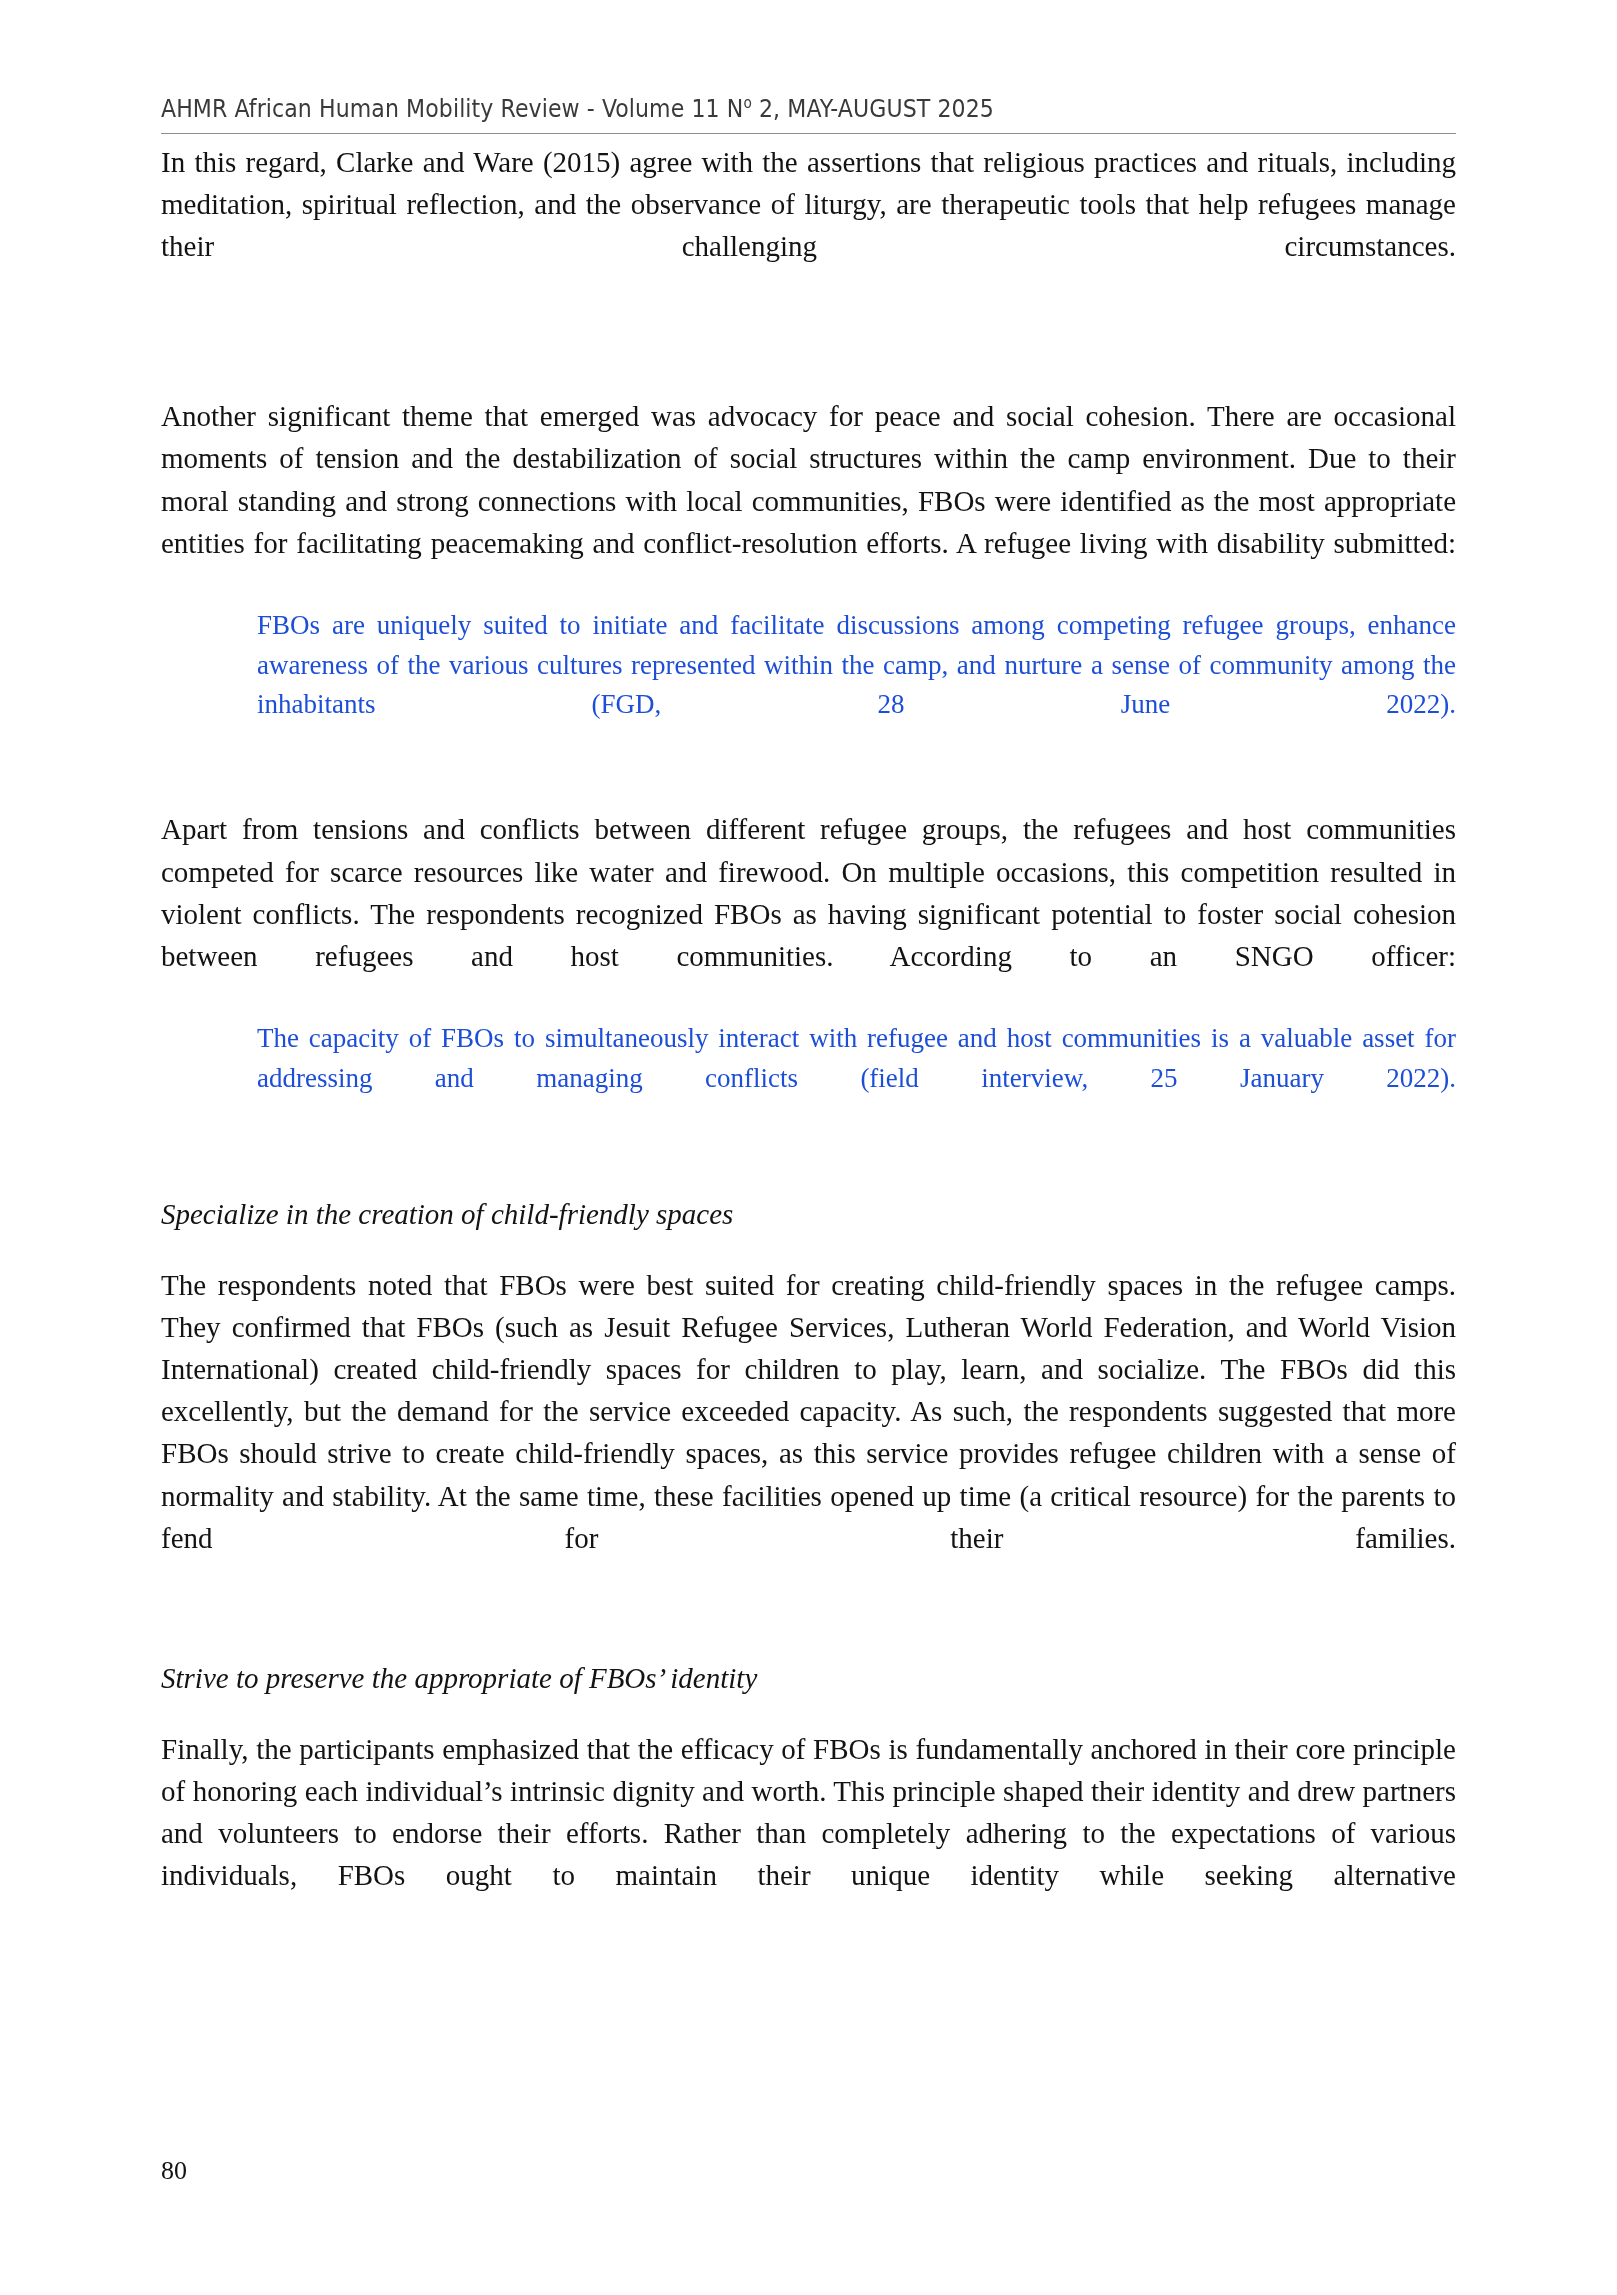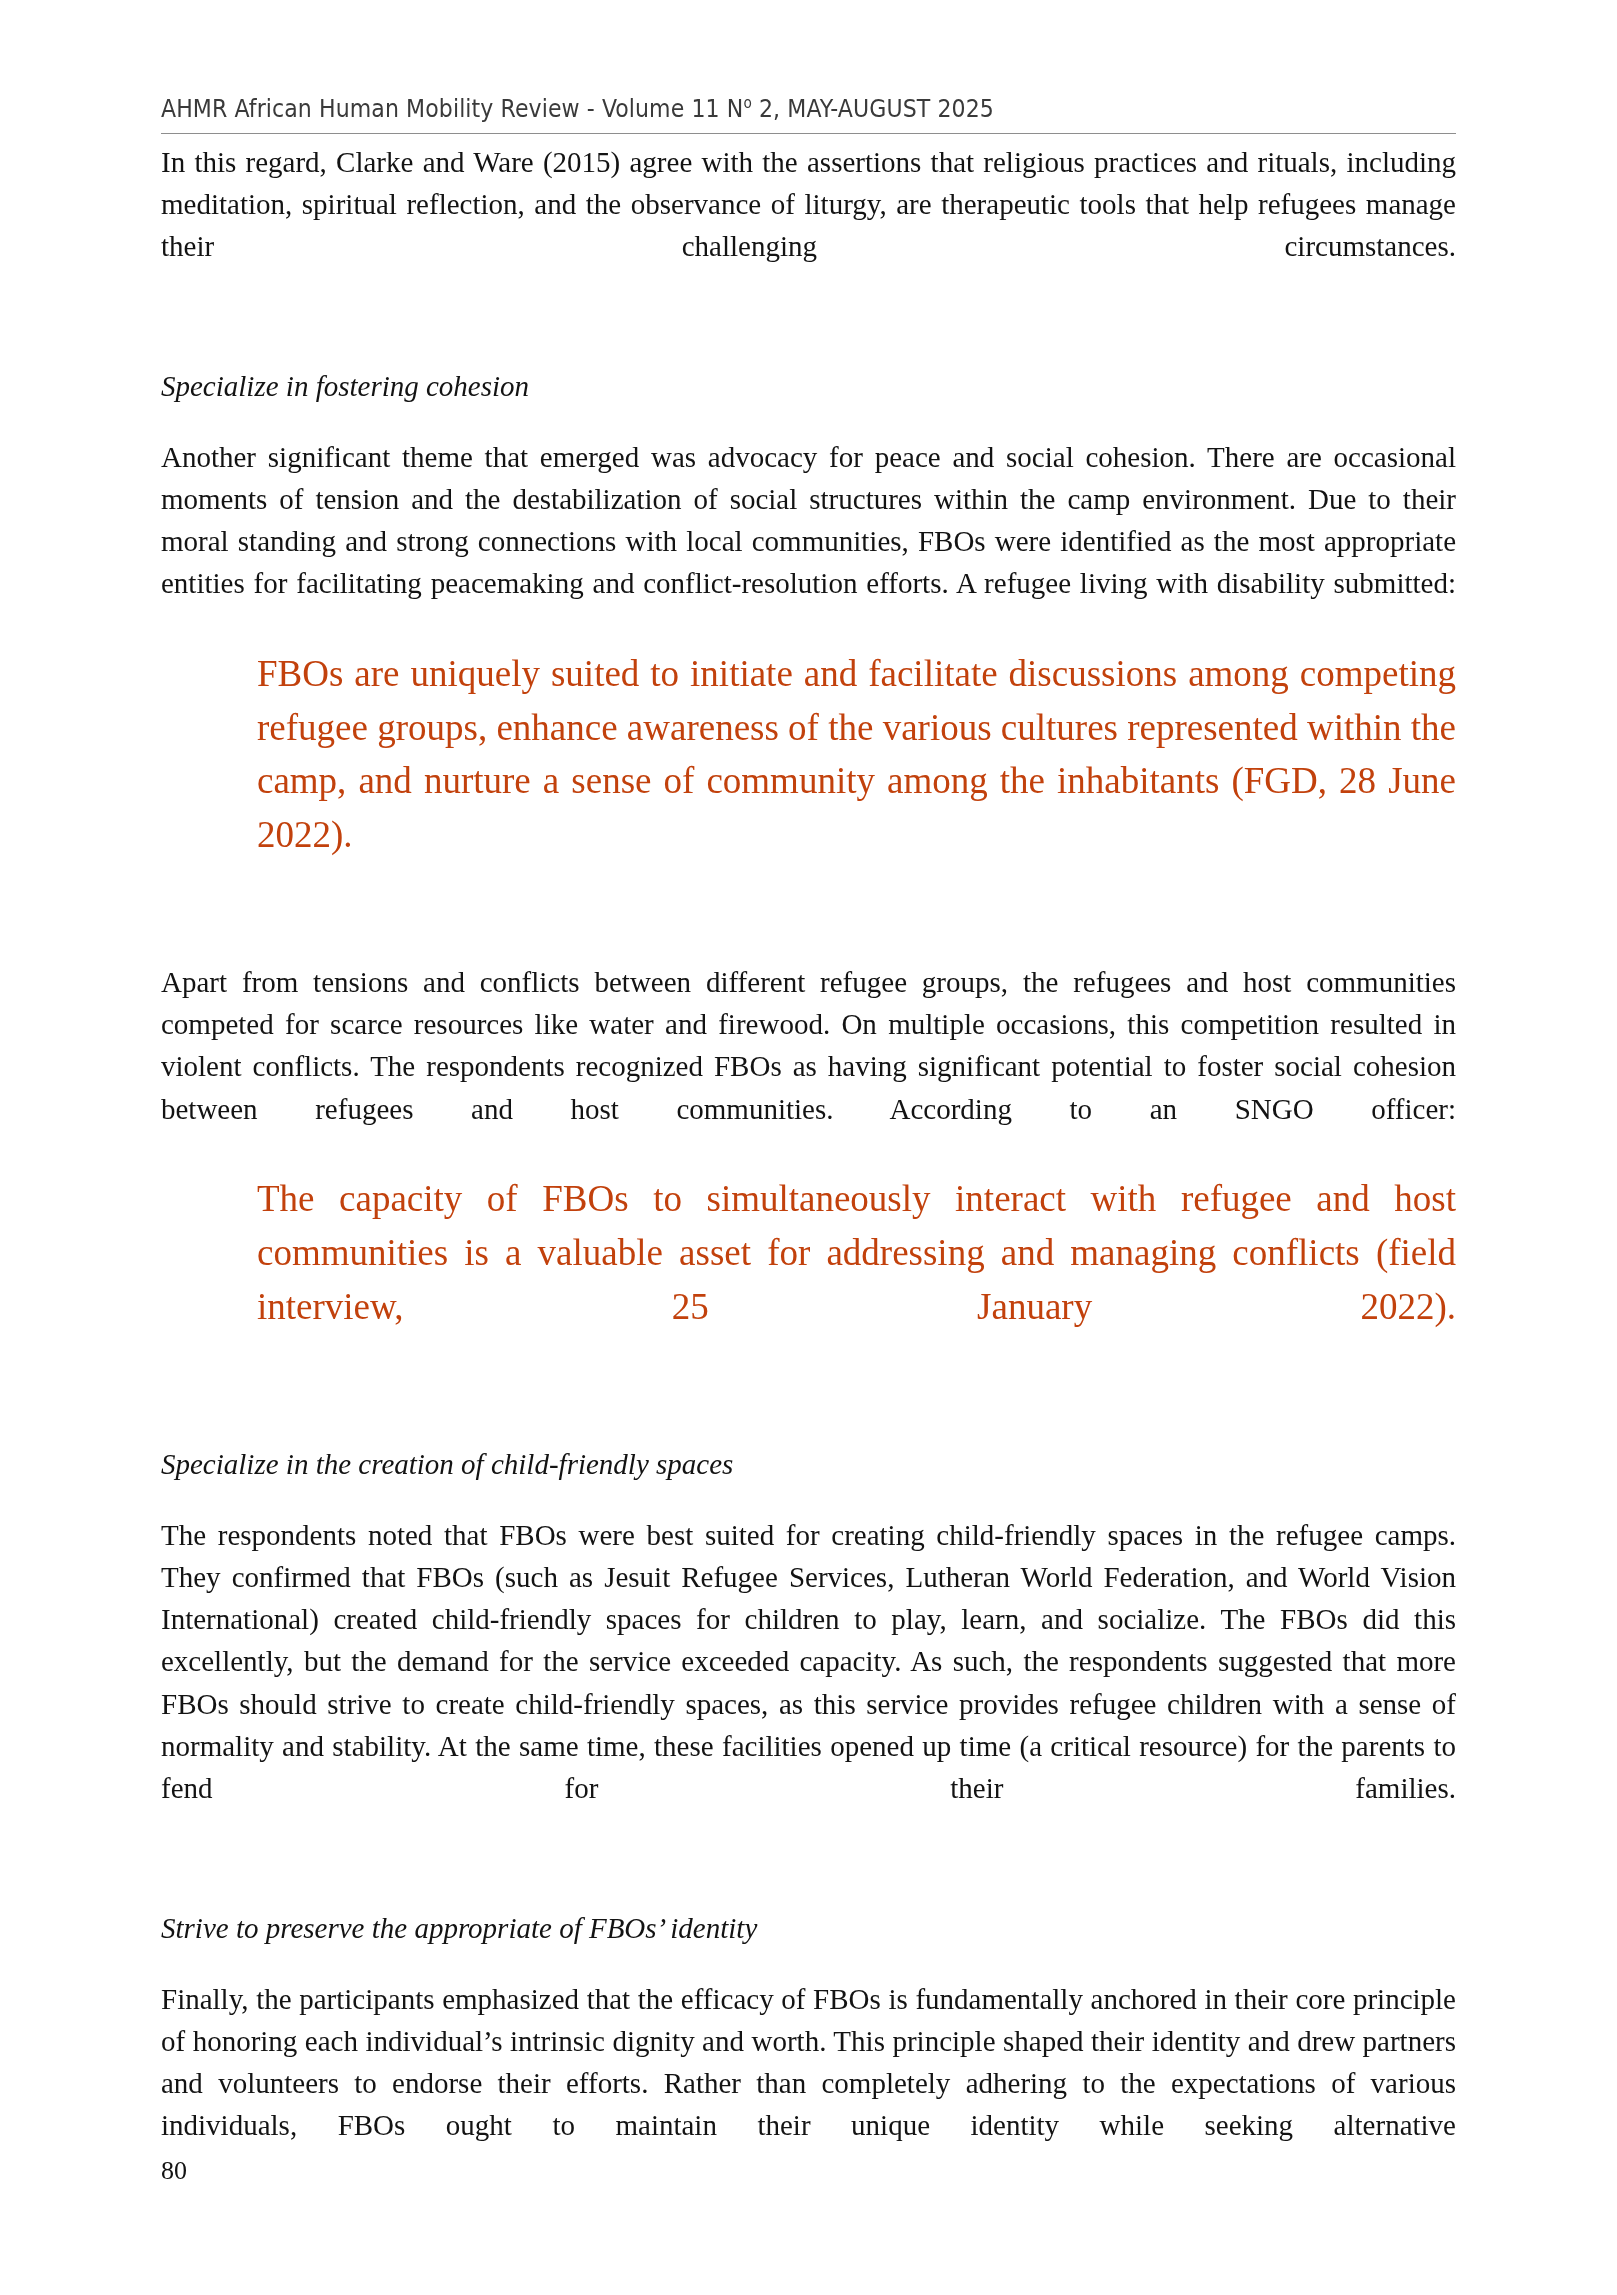--- a/index.html
+++ b/index.html
@@ -75,24 +75,24 @@
     font-size: 29px;
     font-style: italic;
     font-weight: normal;
     line-height: 1.4;
     color: #131313;
   }
 
   blockquote.quote {
     margin: 0;
     padding: 0 0 0 96px;
-    font-size: 37px;
+    font-size: 27px;
     line-height: 1.455;
     text-align: justify;
-    color: #c2410c;
+    color: #1d4ed8;
   }
   blockquote.quote p {
     margin: 0;
   }
 
   
   p.para::after, blockquote.quote p::after {
     content: "";
     display: inline-block;
     width: 100%;
@@ -119,21 +119,20 @@
     <div class="running-head"><span>AHMR African Human Mobility Review - Volume 11 N</span><sup>o</sup><span> 2, MAY-AUGUST 2025</span></div>
 
     <hr class="head-rule">
 
     <div class="body-wrap">
 
       <p class="para">In this regard, Clarke and Ware (2015) agree with the assertions that religious practices and rituals, including meditation, spiritual reflection, and the observance of liturgy, are therapeutic tools that help refugees manage their challenging circumstances.</p>
 
       <div class="gap-lg"></div>
 
-      <h3 class="subhead">Specialize in fostering cohesion</h3>
 
       <div class="gap-sm"></div>
 
       <p class="para">Another significant theme that emerged was advocacy for peace and social cohesion. There are occasional moments of tension and the destabilization of social structures within the camp environment. Due to their moral standing and strong connections with local communities, FBOs were identified as the most appropriate entities for facilitating peacemaking and conflict-resolution efforts. A refugee living with disability submitted:</p>
 
       <blockquote class="quote">
         <p>FBOs are uniquely suited to initiate and facilitate discussions among competing refugee groups, enhance awareness of the various cultures represented within the camp, and nurture a sense of community among the inhabitants (FGD, 28 June 2022).</p>
       </blockquote>
 
       <div class="gap-md"></div>

